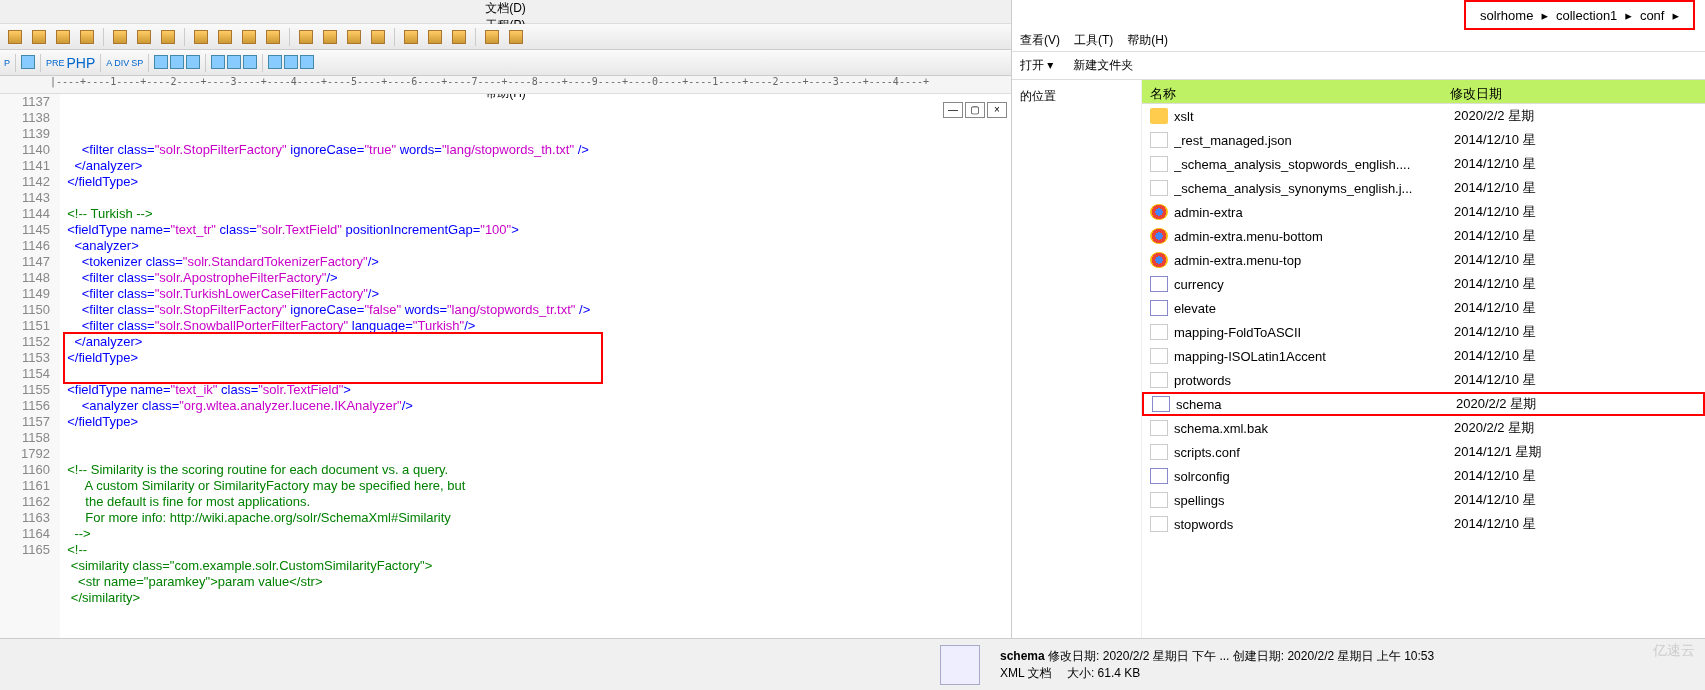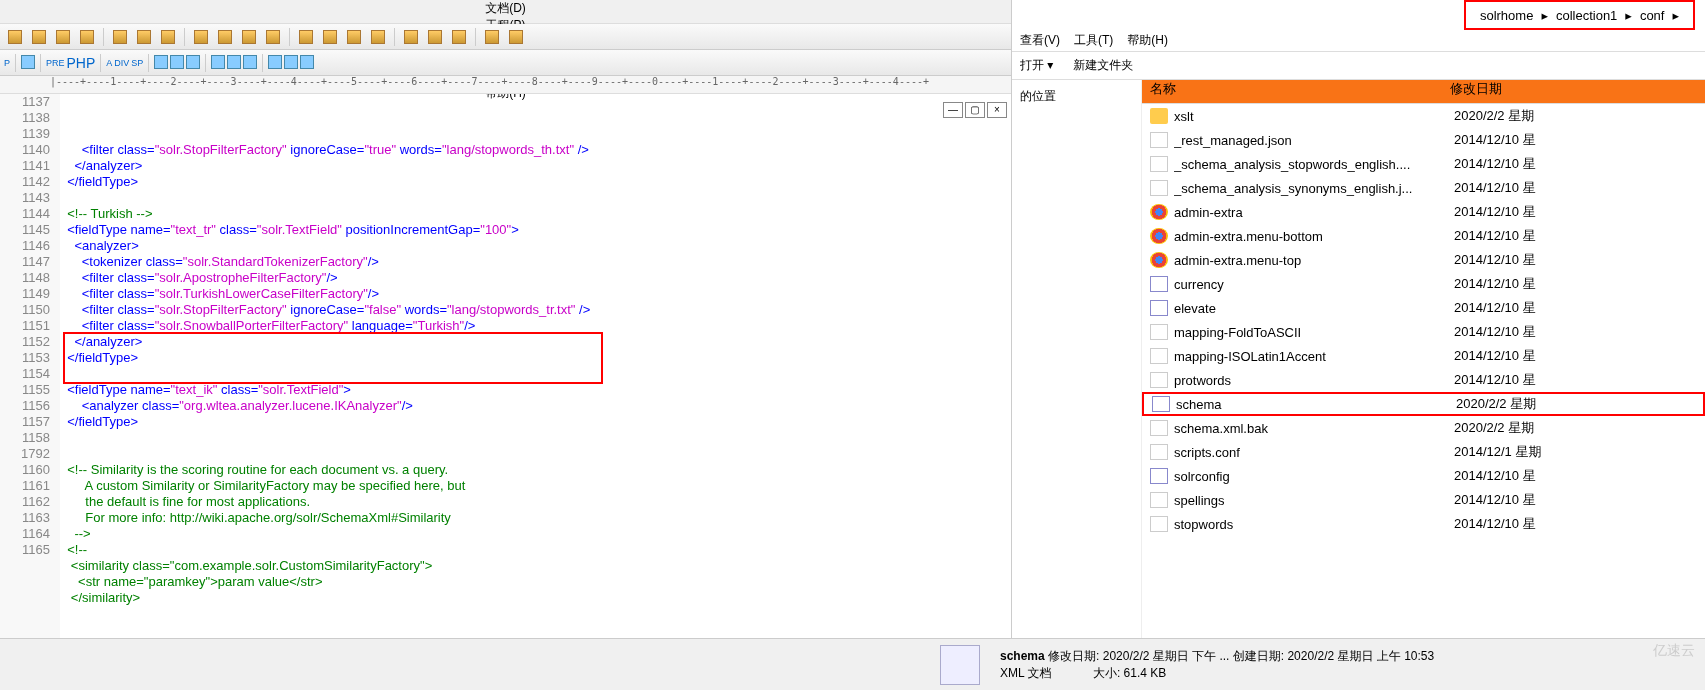--- a/index.html
+++ b/index.html
@@ -25,21 +25,21 @@
     .tabs { display: flex; background: linear-gradient(#eee,#ddd); height: 24px; align-items: flex-end; padding: 0 6px; border-top: 1px solid #ccc; }
     .tab { padding: 3px 12px; font-size: 12px; background: #f0f0f0; border: 1px solid #ccc; border-bottom: none; margin-right: 2px; display: flex; align-items: center; gap: 4px; }
     .tab.active { background: #cce4ff; }
     .statusbar { height: 22px; background: linear-gradient(#f0f0f0,#e0e0e0); display: flex; align-items: center; font-size: 12px; padding: 0 8px; gap: 30px; border-top: 1px solid #ccc; justify-content: flex-end; }
     .explorer-pane { flex: 1; display: flex; flex-direction: column; background: #fff; }
     .breadcrumb { display: flex; align-items: center; height: 30px; padding: 0 10px; border: 2px solid red; font-size: 13px; }
     .breadcrumb span { padding: 0 4px; }
     .exp-menu { display: flex; height: 22px; align-items: center; padding: 0 8px; font-size: 12px; gap: 14px; border-bottom: 1px solid #ddd; }
     .exp-tool { display: flex; height: 28px; align-items: center; padding: 0 8px; font-size: 12px; gap: 20px; border-bottom: 1px solid #ddd; }
     .file-list { flex: 1; overflow: auto; font-size: 13px; }
-    .file-header { display: flex; background: #f97316; border-bottom: 1px solid #ddd; height: 24px; align-items: flex-start; padding-left: 8px; }
+    .file-header { display: flex; background: #bef264; border-bottom: 1px solid #ddd; height: 24px; align-items: flex-end; padding-left: 8px; }
     .file-header div:first-child { width: 300px; }
     .file-row { display: flex; height: 24px; align-items: center; padding-left: 8px; }
     .file-row.sel { border: 2px solid red; height: 24px; }
     .file-row .icon { width: 18px; height: 16px; margin-right: 6px; display: inline-block; }
     .file-row .name { width: 280px; overflow: hidden; text-overflow: ellipsis; white-space: nowrap; }
     .folder-icon { background: #ffcc4d; border-radius: 2px; }
     .txt-icon { background: #fff; border: 1px solid #ccc; }
     .chrome-icon { background: radial-gradient(circle, #4285f4 30%, #ea4335 30% 60%, #fbbc05 60% 80%, #34a853 80%); border-radius: 50%; }
     .xml-icon { background: #fff; border: 1px solid #88c; }
     .bottom-info { position: absolute; bottom: 0; left: 930px; right: 0; height: 52px; background: #f0f0f0; border-top: 1px solid #ccc; font-size: 12px; padding: 4px 10px; display: flex; align-items: center; gap: 20px; }
@@ -332,16 +332,16 @@
 </div>
 
 <div class="thumb-area"></div>
 <div class="bottom-info">
   <span style="width:40px;height:40px;background:#eef;border:1px solid #aac;"></span>
   <div>
     <div><b>schema</b>
       <span>修改日期: 2020/2/2 星期日 下午 ...</span>
       <span>创建日期: 2020/2/2 星期日 上午 10:53</span></div>
     <div><span>XML 文档</span>
-      <span style="margin-left:38px;">大小: 61.4 KB</span></div>
+      <span style="margin-left:12px;">大小: 61.4 KB</span></div>
   </div>
   <span class="waterm">亿速云</span>
 </div>
 
 </body></html>

